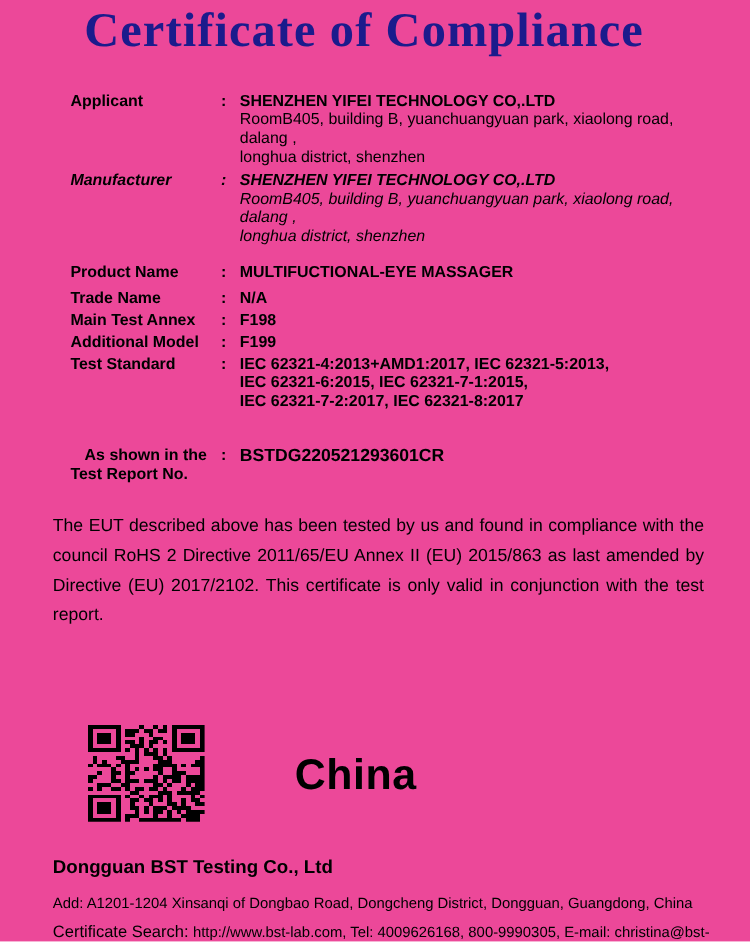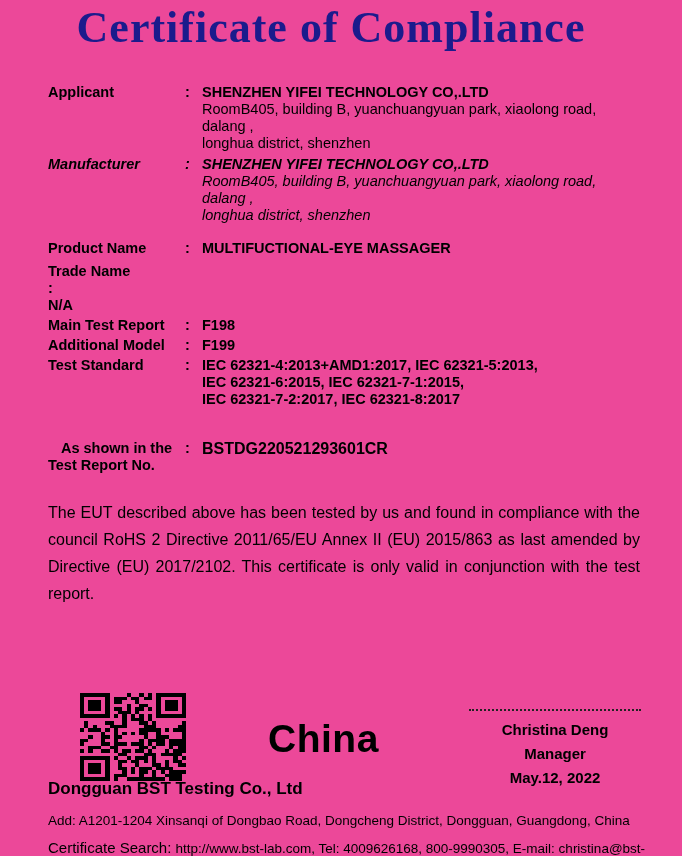--- a/index.html
+++ b/index.html
@@ -22,30 +22,30 @@
     padding-top:2px;
     margin:0 40px 0 20px;
     white-space:nowrap;
   }
   .cert-line {
     margin:16px 0 0 55px;
     font-size:15px;
     font-weight:bold;
   }
   .cert-line .num { margin-left:5px; }
-  .info { margin:31px 42px 0 48px; font-size:14.5px; line-height:17px; }
+  .info { margin:31px 42px 0 64px; font-size:14.5px; line-height:17px; }
   .irow { display:flex; }
   .ilabel { width:137px; font-weight:bold; flex-shrink:0; }
   .icolon { width:17px; font-weight:bold; flex-shrink:0; }
   .ivalue { flex:1; }
   .ivalue .ln { display:block; }
   .bold { font-weight:bold; }
   .mt4  { margin-top:4px;font-style:italic; }
   .mt16 { margin-top:16px; }
-  .mt6  { margin-top:6px;flex-direction:column; }
+  .mt6  { margin-top:6px; }
   .mt3  { margin-top:3px; }
   .mt32 { margin-top:32px; }
   .report-num { font-size:16px; font-weight:bold; }
   .statement {
     margin:25px 42px 0 48px;
     font-size:16px;
     line-height:27px;
     text-align:justify;
   }
   .bottom-row {
@@ -117,21 +117,21 @@
       <div class="ivalue bold">MULTIFUCTIONAL-EYE MASSAGER</div>
     </div>
 
     <div class="irow mt6">
       <div class="ilabel">Trade Name</div>
       <div class="icolon">:</div>
       <div class="ivalue bold">N/A</div>
     </div>
 
     <div class="irow mt3">
-      <div class="ilabel">Main Test Report</div>
+      <div class="ilabel">Main Test Annex</div>
       <div class="icolon">:</div>
       <div class="ivalue bold">F198</div>
     </div>
 
     <div class="irow mt3">
       <div class="ilabel">Additional Model</div>
       <div class="icolon">:</div>
       <div class="ivalue bold">F199</div>
     </div>
 
@@ -472,26 +472,20 @@
         <rect x="15" y="24" width="1" height="1" fill="#000"></rect>
         <rect x="16" y="24" width="1" height="1" fill="#000"></rect>
         <rect x="17" y="24" width="1" height="1" fill="#000"></rect>
         <rect x="18" y="24" width="1" height="1" fill="#000"></rect>
         <rect x="19" y="24" width="1" height="1" fill="#000"></rect>
         <rect x="21" y="24" width="1" height="1" fill="#000"></rect>
         <rect x="22" y="24" width="1" height="1" fill="#000"></rect>
         <rect x="23" y="24" width="1" height="1" fill="#000"></rect>
       </svg>
     <div class="rohs">China</div>
-    <div class="sig">
-      <div class="sig-line"></div>
-      <div class="sig-txt">Christina Deng</div>
-      <div class="sig-txt">Manager</div>
-      <div class="sig-txt">May.12, 2022</div>
-    </div>
   </div>
 
   <div class="footer">
     <div class="company">Dongguan BST Testing Co., Ltd</div>
     <div class="addr">Add: A1201-1204 Xinsanqi of Dongbao Road, Dongcheng District, Dongguan, Guangdong, China</div>
     <div class="search">
       <span class="slabel">Certificate Search:</span><span>http://www.bst-lab.com, Tel: 4009626168, 800-9990305, E-mail: christina@bst-lab.com</span>
     </div>
   </div>
 

